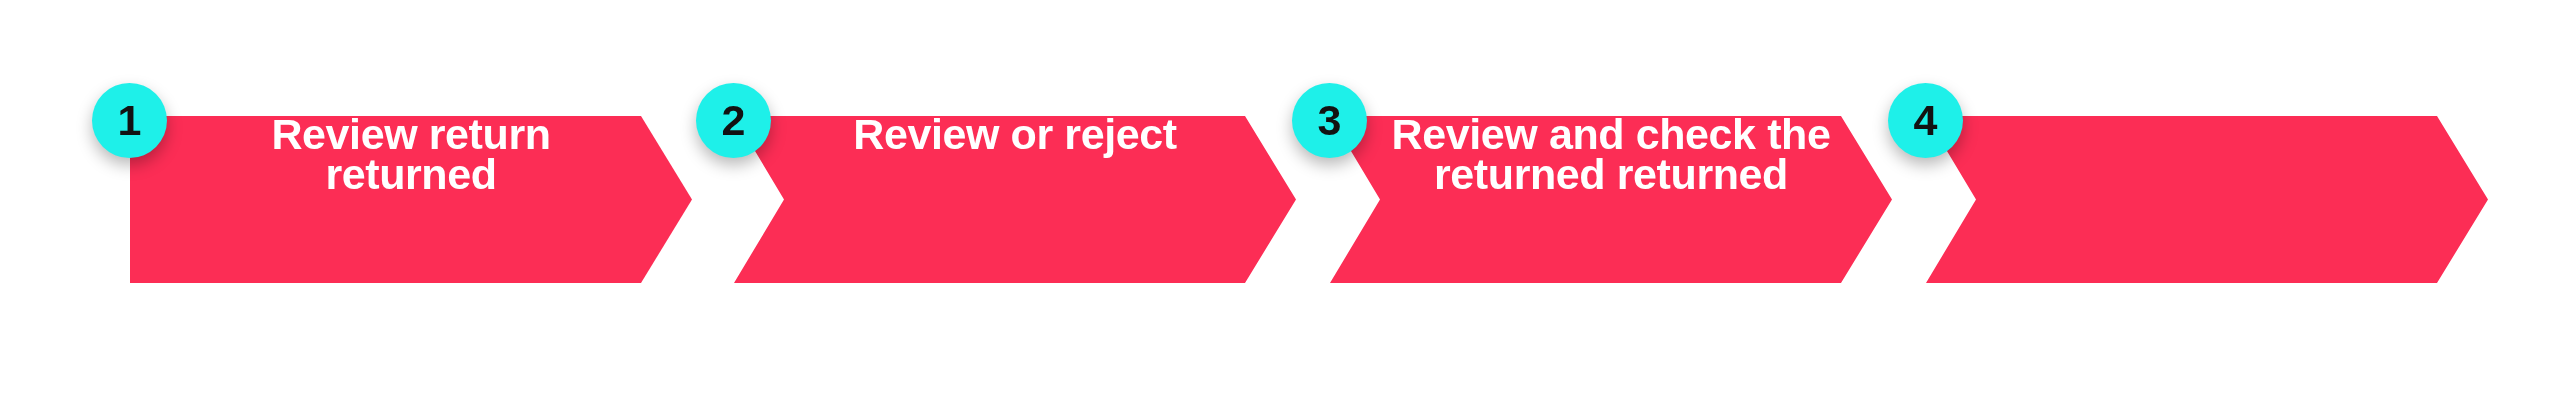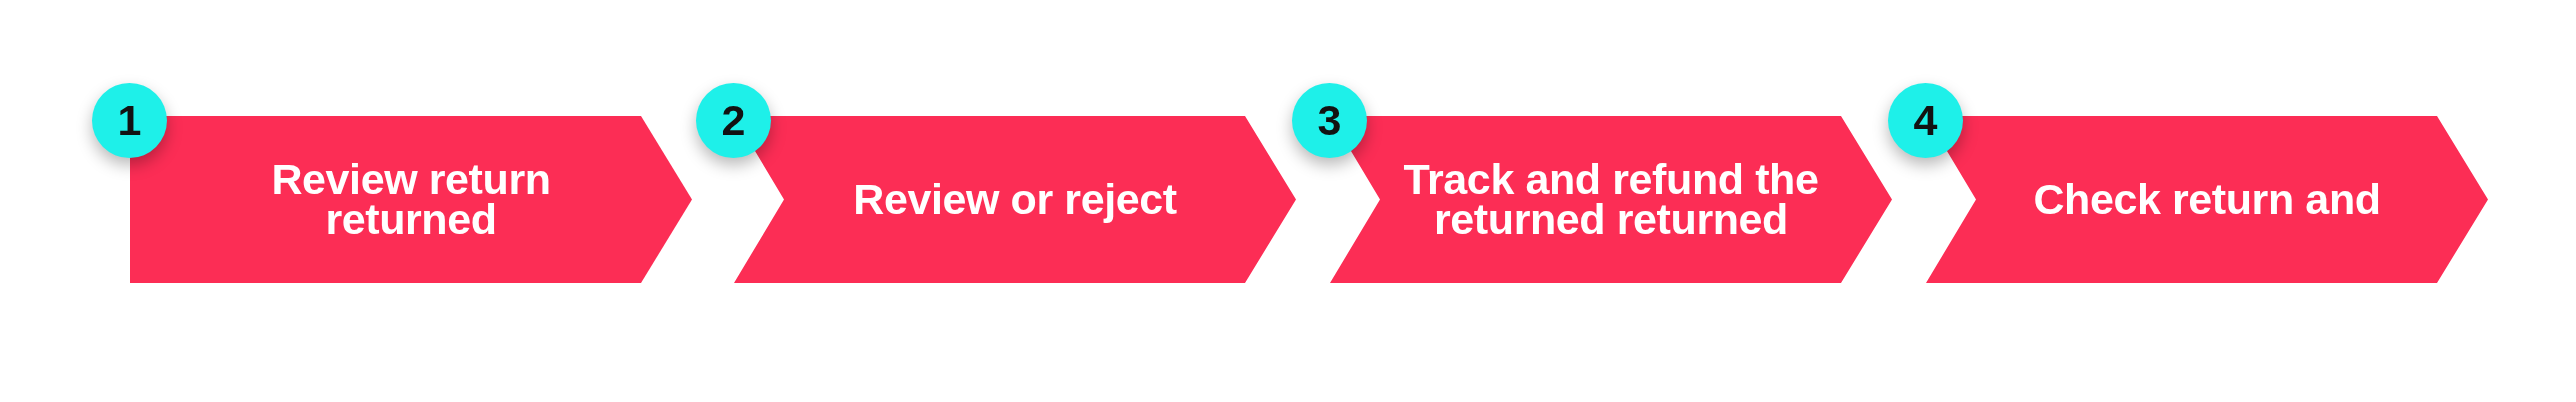--- a/index.html
+++ b/index.html
@@ -23,21 +23,21 @@
   }
   .arrow {
     position: absolute;
     left: 0;
     top: 0;
     width: 562px;
     height: 167px;
     background: var(--color-arrow, #fc2d55);
     clip-path: polygon(0 0, 511px 0, 100% 50%, 511px 100%, 0 100%);
     display: flex;
-    align-items: center;
+    align-items: flex-start;
     justify-content: center;
   }
   .arrow.notched {
     clip-path: polygon(0 0, 511px 0, 100% 50%, 511px 100%, 0 100%, 50px 50%);
   }
   .arrow-label {
     color: var(--color-label-text, #ffffff);
     font-size: 43px;
     font-weight: bold;
     line-height: 40px;
@@ -91,33 +91,33 @@
       </div>
     </div>
     <div class="badge">
       <span class="badge-number">2</span>
     </div>
   </div>
 
   <div class="step" style="left:1330px">
     <div class="arrow notched">
       <div class="arrow-label">
-        <span>Track and refund the</span><br>
+        <span>Review and check the</span><br>
         <span>returned returned</span>
       </div>
     </div>
     <div class="badge">
       <span class="badge-number">3</span>
     </div>
   </div>
 
   <div class="step" style="left:1926px">
     <div class="arrow notched">
       <div class="arrow-label">
-        <span>Check return and</span><br>
+        <br>
       </div>
     </div>
     <div class="badge">
       <span class="badge-number">4</span>
     </div>
   </div>
 
 </div>
 
 

